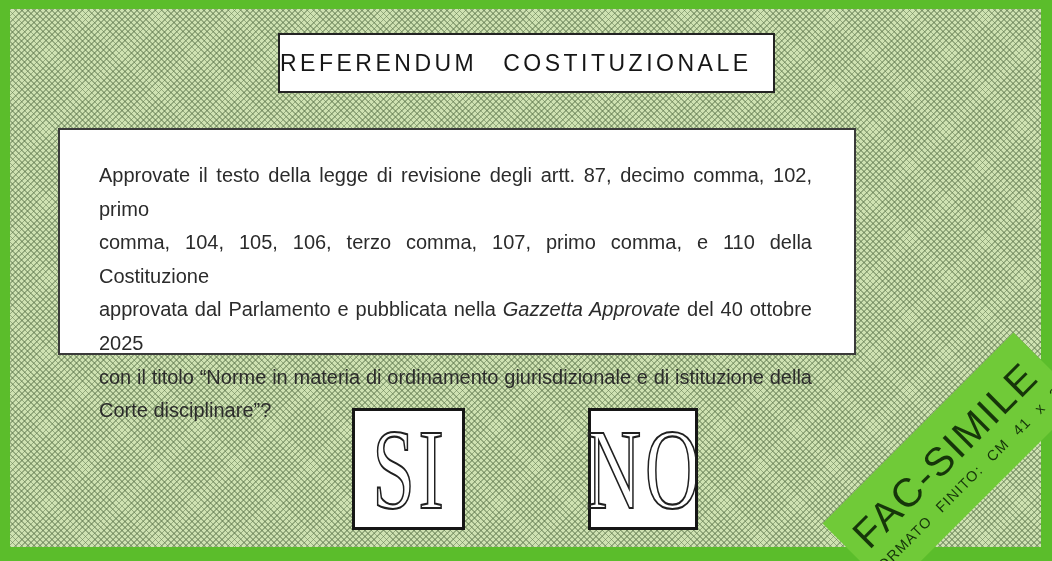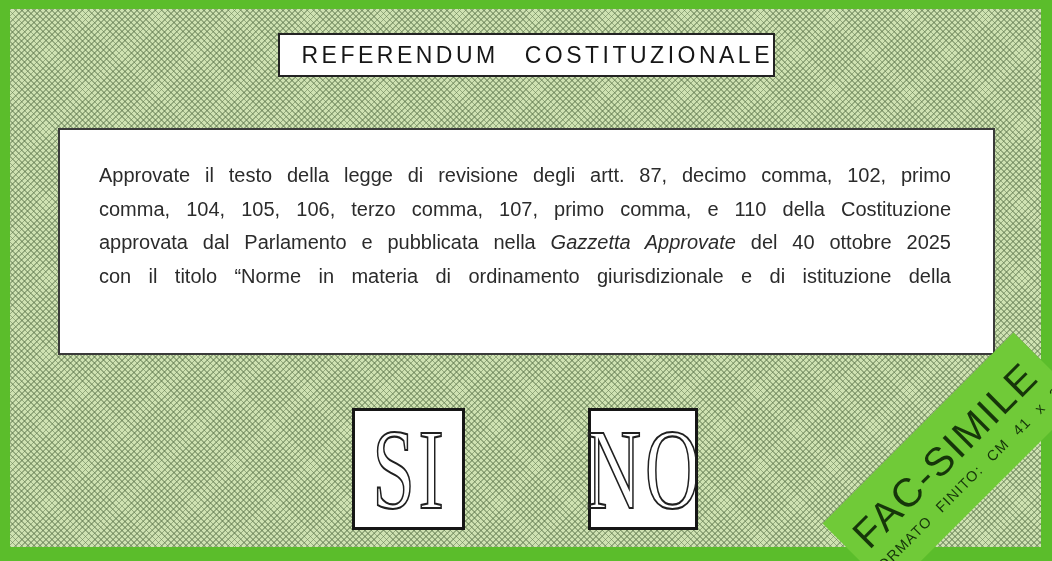--- a/index.html
+++ b/index.html
@@ -12,30 +12,30 @@
   
   .sheet{
     position:absolute;left:10px;top:9px;width:1031px;height:538px;
     background-color:#cfe2b2;
     background-image:
       repeating-linear-gradient(45deg,  rgba(92,117,76,0.50) 0 1.3px, transparent 1.3px 4.3px),
       repeating-linear-gradient(135deg, rgba(92,117,76,0.50) 0 1.3px, transparent 1.3px 4.3px);
   }
 
   .title-box{
-    position:absolute;left:268px;top:24px;width:497px;height:44px;
+    position:absolute;left:268px;top:24px;width:497px;height:60px;
     background:#ffffff;border:2px solid #232323;box-sizing:border-box;
-    display:flex;align-items:center;justify-content:flex-end;
+    display:flex;align-items:center;justify-content:flex-start;
   }
   .title-box span{
     font-size:23px;letter-spacing:3.5px;word-spacing:16px;color:#161616;
   }
 
   .question-box{
-    position:absolute;left:48px;top:119px;width:937px;height:227px;
+    position:absolute;left:48px;top:119px;width:798px;height:227px;
     background:#ffffff;border:2px solid #3a3a3a;box-sizing:border-box;
     padding:29px 42px 8px 39px;
   }
   .question{
     margin:0;font-size:20px;line-height:33.6px;color:#2b2b2b;
     text-align:justify;text-align-last:justify;white-space:pre-line;
   }
   .question i{font-style:italic;}
   .question-lastline{
     margin:0;font-size:20px;line-height:33.6px;color:#2b2b2b;text-align:left;
@@ -78,20 +78,21 @@
 
     <div class="title-box">
       <span>REFERENDUM COSTITUZIONALE</span>
     </div>
 
     <div class="question-box">
       <p class="question"><span>Approvate il testo della legge di revisione degli artt. 87, decimo comma, 102, primo
 comma, 104, 105, 106, terzo comma, 107, primo comma, e 110 della Costituzione
 approvata dal Parlamento e pubblicata nella </span><i>Gazzetta Approvate</i><span> del 40 ottobre 2025
 con il titolo “Norme in materia di ordinamento giurisdizionale e di istituzione della</span></p>
+      <p class="question-lastline">Corte disciplinare”?</p>
     </div>
 
     <div class="choice-box choice-si">
       <span class="choice-letters">SI</span>
     </div>
 
     <div class="choice-box choice-no">
       <span class="choice-letters">NO</span>
     </div>
 

